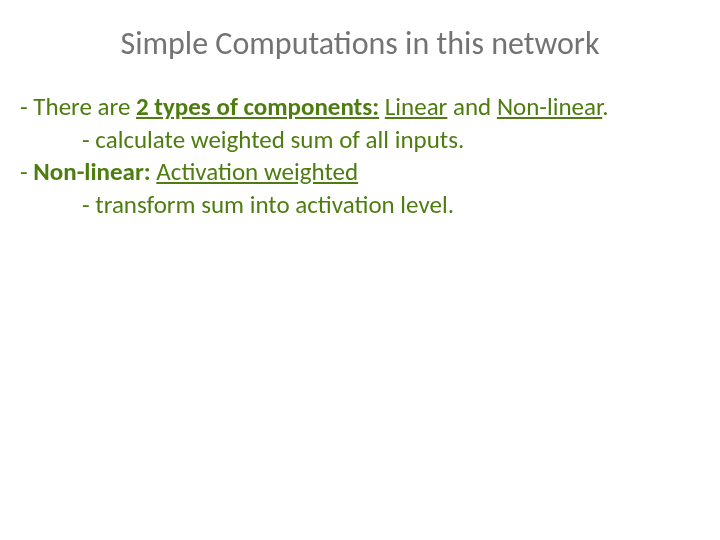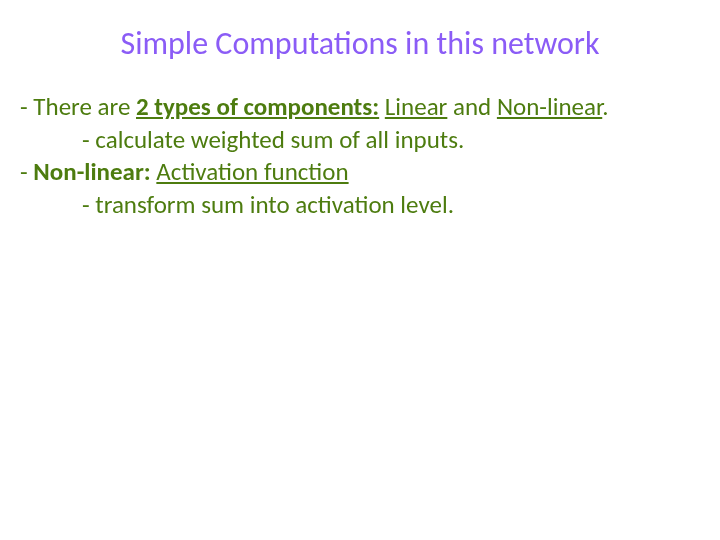--- a/index.html
+++ b/index.html
@@ -16,21 +16,21 @@
     height: 540px;
     position: relative;
     box-sizing: border-box;
     padding: 24px 20px 20px 20px;
   }
   .title {
     text-align: center;
     font-size: 32px;
     font-weight: 400;
     margin: 0 0 28px 0;
-    color: #8b5cf6;
+    color: #737373;
   }
   .body {
     font-size: 25px;
     line-height: 1.3;
     color: #4d7c0f;
   }
   .body p {
     margin: 0;
   }
   .indent {
@@ -51,21 +51,21 @@
     <p>
       <span>- </span><span>There are </span><span class="bold u">2 types of components:</span><span> </span><span class="u">Linear</span><span> and </span><span class="u">Non-linear</span><span>.</span>
     </p>
 
 
     <p class="indent">
       <span>- calculate weighted sum of all inputs.</span>
     </p>
 
     <p>
-      <span>- </span><span class="bold">Non-linear:</span><span> </span><span class="u">Activation function</span>
+      <span>- </span><span class="bold">Non-linear:</span><span> </span><span class="u">Activation weighted</span>
     </p>
 
     <p class="indent">
       <span>- transform sum into activation level.</span>
     </p>
 
   </div>
 
 </div>
 

